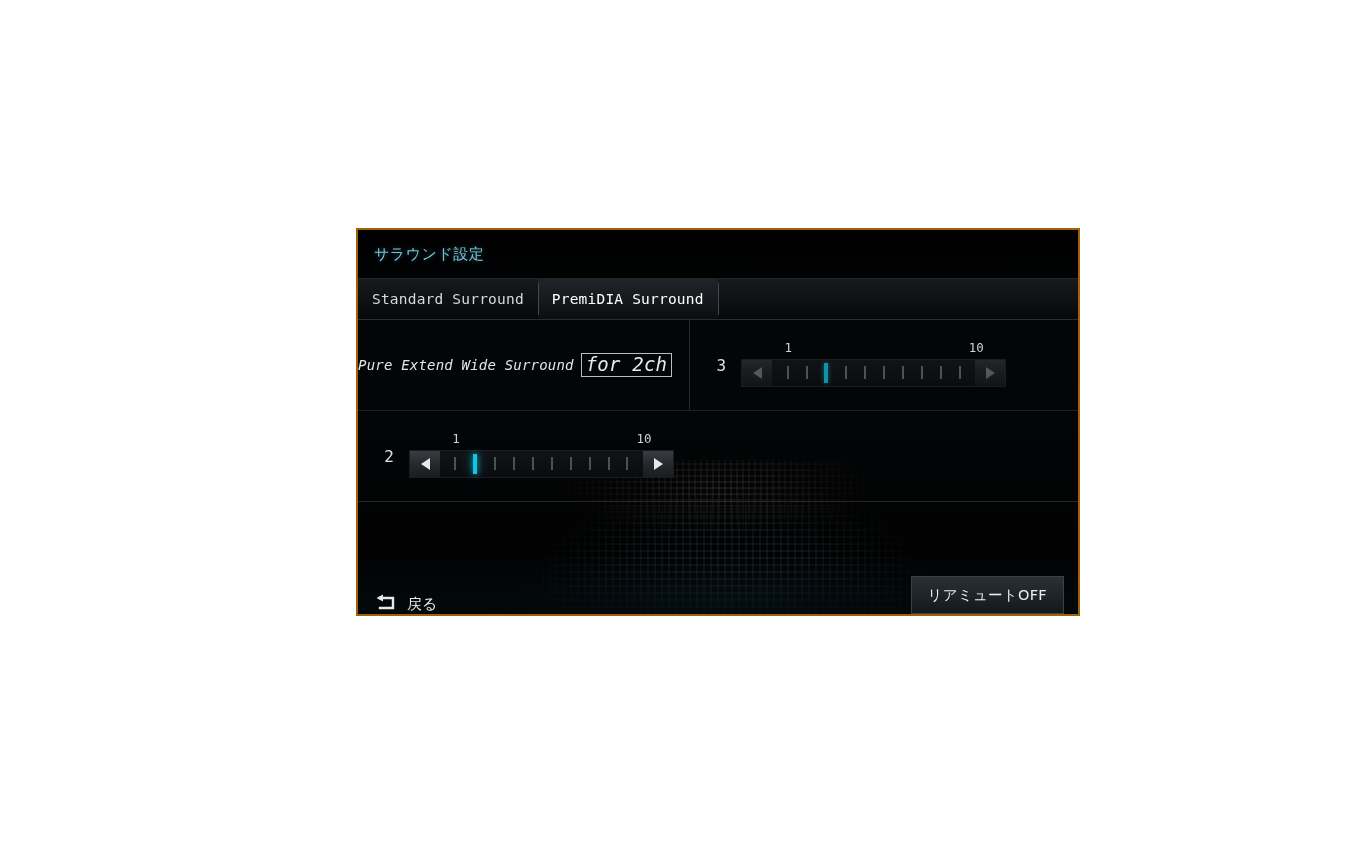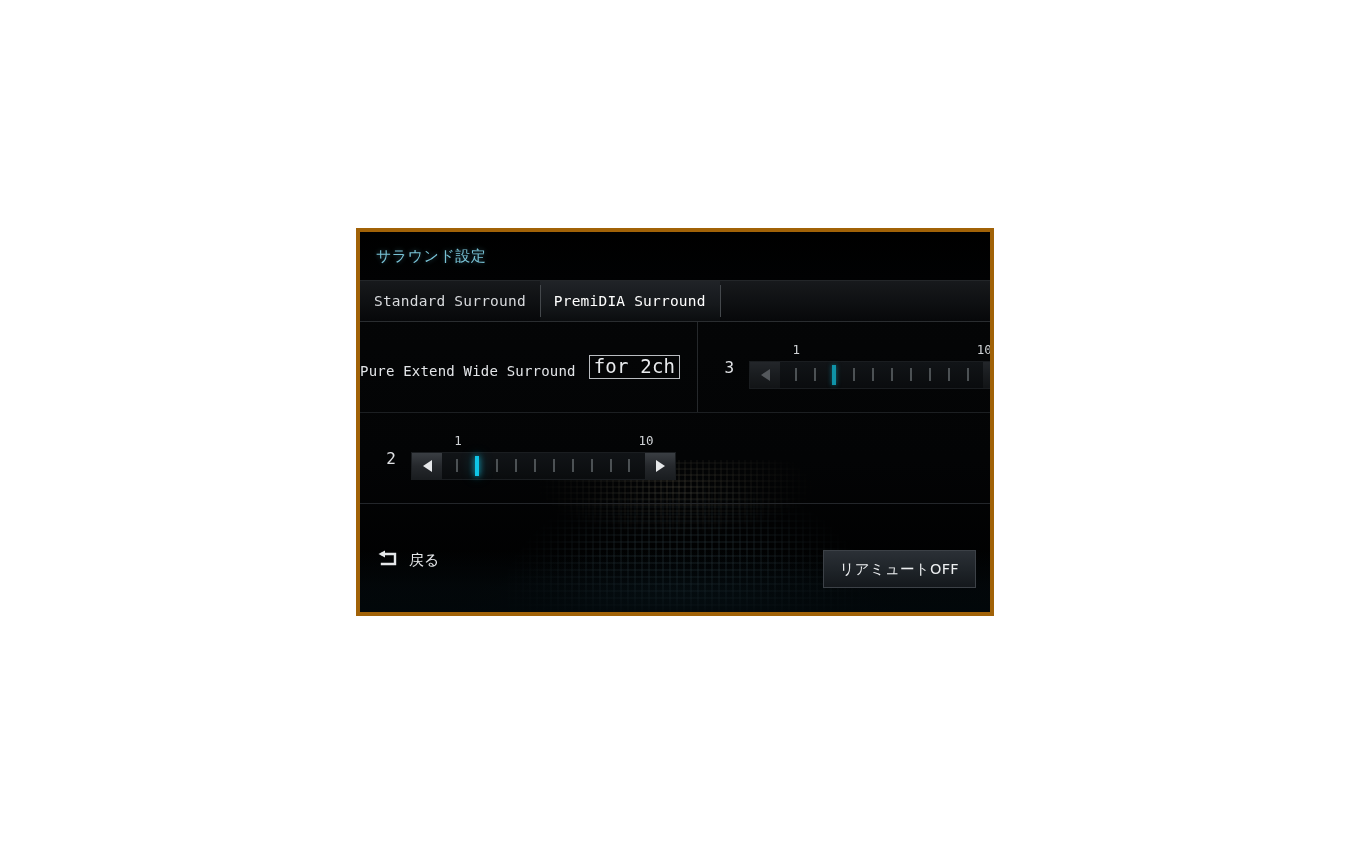--- a/index.html
+++ b/index.html
@@ -12,24 +12,24 @@
   }
   body {
     font-family: "DejaVu Sans Mono", monospace;
   }
 
   
   #screen-frame {
     position: absolute;
     left: 356px;
     top: 228px;
-    width: 638px;
+    width: 724px;
     height: 388px;
     box-sizing: border-box;
-    border: 4px solid #a16207;
+    border: 2px solid #a16207;
     background: #000000;
     overflow: hidden;
   }
   #screen-inner {
     position: absolute;
     left: 0; top: 0; right: 0; bottom: 0;
     background:
       radial-gradient(ellipse 300px 120px at 50% 108%, rgba(30,72,88,0.55) 0%, rgba(10,24,30,0.15) 55%, rgba(0,0,0,0) 80%),
       linear-gradient(180deg, #050607 0%, #030405 60%, #000000 100%);
     overflow: hidden;
@@ -171,22 +171,23 @@
     width: 1px;
     background: #25282b;
   }
   .row-label {
     color: #e3e5e8;
     font-family: "DejaVu Sans Mono", monospace;
     font-size: 14px;
     letter-spacing: 0.2px;
     white-space: nowrap;
     display: flex;
-    align-items: flex-end;
-    gap: 13px;
+    align-items: center;
+    gap: 7px;
+    font-style: italic;
   }
   .row-label .for-badge {
     border: 1px solid #b9bcc0;
     padding: 1px 4px 2px 4px;
     font-size: 19px;
     line-height: 1;
     color: #e8eaed;
     display: inline-block;
   }
 
@@ -284,21 +285,21 @@
   #filler {
     flex: 1 1 auto;
     border-top: 1px solid #23262a;
     position: relative;
   }
 
   
   #bottom-bar {
     flex: 0 0 62px;
     display: flex;
-    align-items: flex-start;
+    align-items: flex-end;
     justify-content: space-between;
     padding: 0 14px 0 14px;
     position: relative;
     background: linear-gradient(180deg, rgba(5,10,13,0.0) 0%, rgba(4,12,16,0.55) 60%, rgba(2,8,11,0.9) 100%);
   }
   #back-button {
     display: flex;
     align-items: center;
     gap: 9px;
     color: #e6e8ea;

